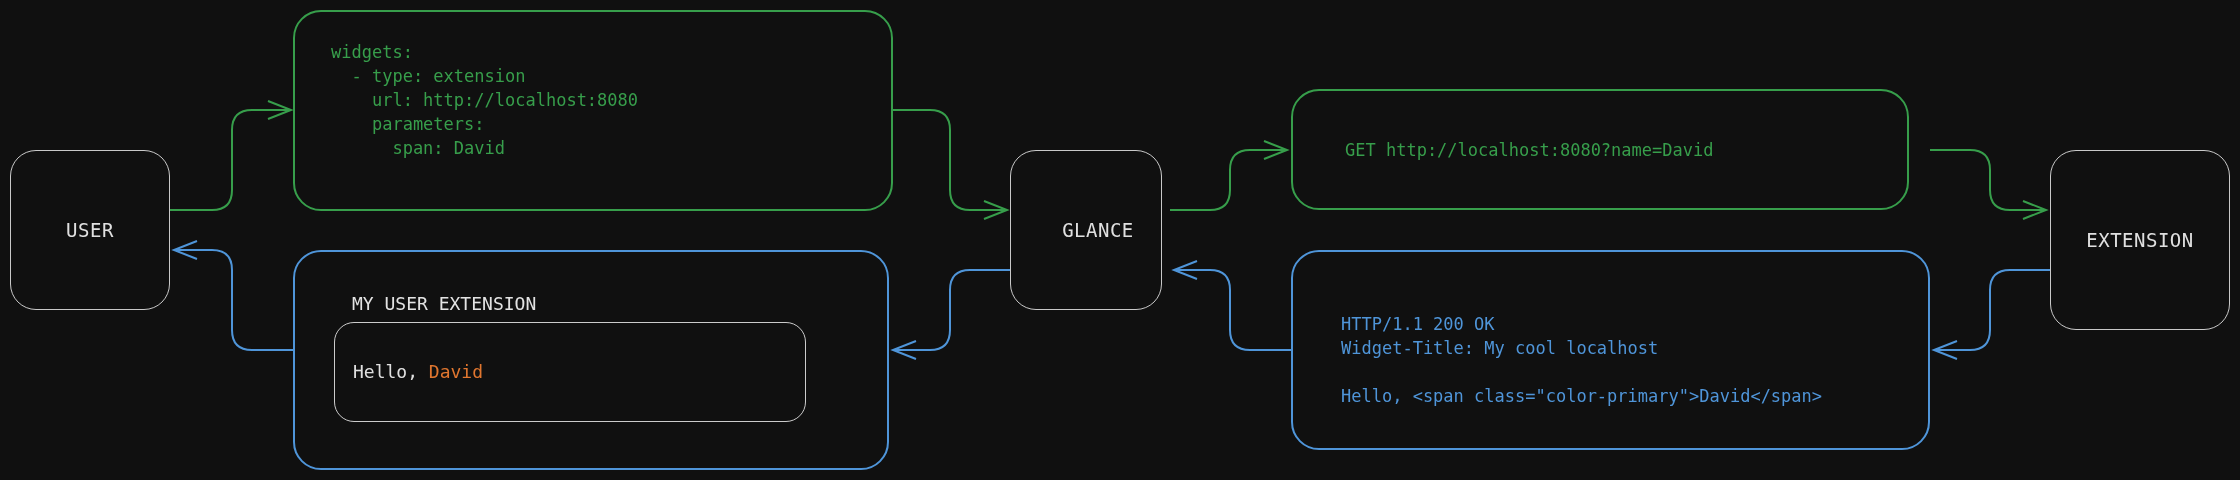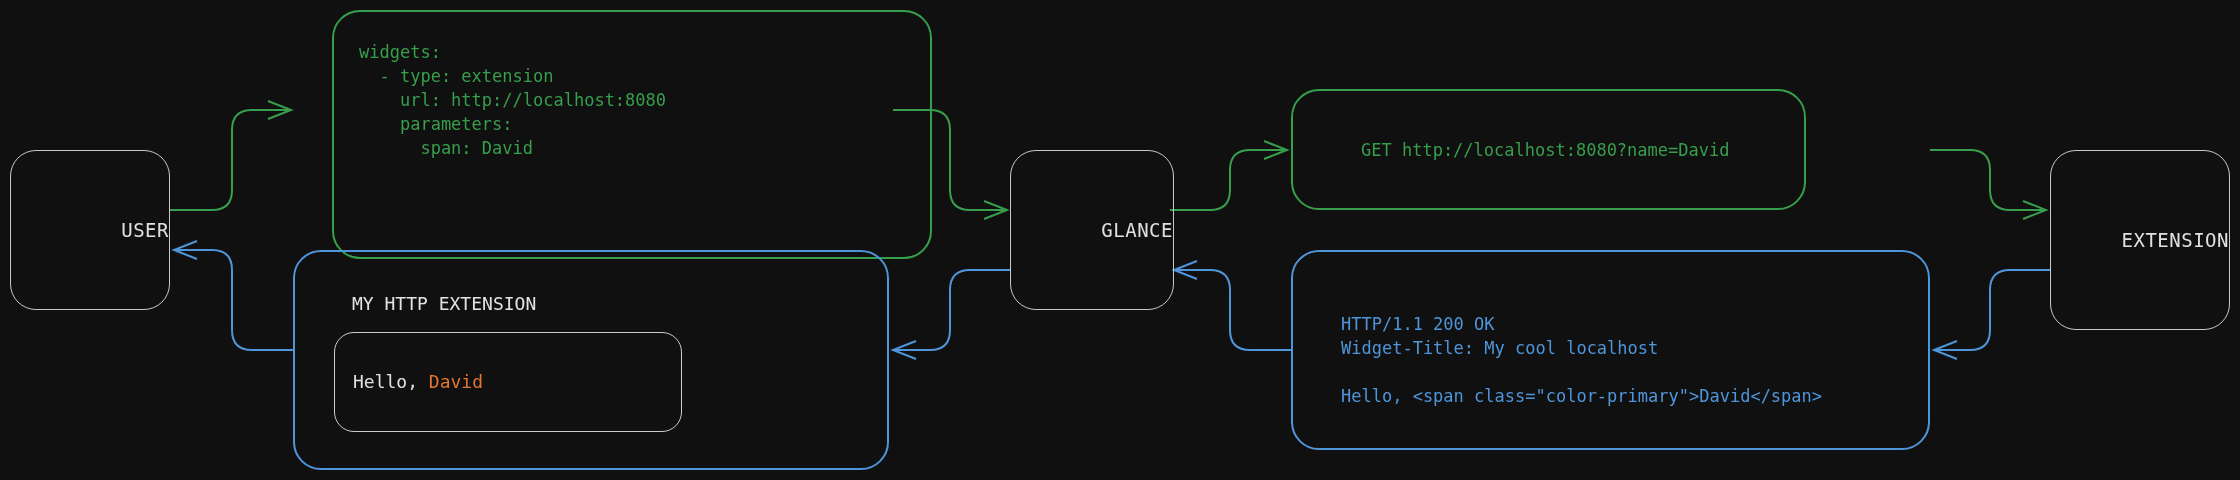--- a/index.html
+++ b/index.html
@@ -8,49 +8,49 @@
     width:2240px;height:480px;
     background:var(--bg,#101010);
     font-family:"DejaVu Sans Mono","Liberation Mono",monospace;
     overflow:hidden;
   }
   
   .node{
     position:absolute;
     border:1.5px solid var(--node-border,#c9c9c9);
     border-radius:26px;
-    display:flex;align-items:center;justify-content:flex-end;
+    display:flex;align-items:center;justify-content:center;
     color:var(--node-text,#e0e0e0);
     font-size:19px;letter-spacing:.5px;
     box-sizing:border-box;
   }
   .node-user{left:10px;top:150px;width:160px;height:160px;}
-  .node-glance{left:1010px;top:150px;width:164px;height:160px;padding-left:24px;}
+  .node-glance{left:1010px;top:150px;width:152px;height:160px;padding-left:24px;}
   .node-extension{left:2050px;top:150px;width:180px;height:180px;}
 
   
   .msg{
     position:absolute;border-radius:28px;border:2px solid;
     box-sizing:border-box;font-size:17px;line-height:24px;
   }
   .msg.green{border-color:var(--green,#379e4b);color:var(--green,#379e4b);}
   .msg.blue{border-color:var(--blue,#4f95d9);color:var(--blue,#4f95d9);}
-  .msg-yaml{left:293px;top:10px;width:600px;height:249px;padding:28px 12px 0 25px;margin-left:39px;}
-  .msg-get{left:1291px;top:89px;width:515px;height:121px;display:flex;align-items:center;padding-left:68px;}
+  .msg-yaml{left:293px;top:10px;width:600px;height:201px;padding:28px 12px 0 36px;}
+  .msg-get{left:1291px;top:89px;width:618px;height:121px;display:flex;align-items:center;padding-left:52px;}
   .msg-http{left:1291px;top:250px;width:639px;height:200px;padding:60px 12px 0 48px;}
   .code-line{white-space:pre;min-height:24px;}
 
   
   .msg-widget{left:293px;top:250px;width:596px;height:220px;}
   .widget-title{
     position:absolute;left:57px;top:40px;
     color:#e3e3e3;font-size:18px;white-space:pre;
   }
   .widget-inner{
-    position:absolute;left:39px;top:80px;width:348px;height:100px;
+    position:absolute;left:39px;top:70px;width:472px;height:100px;
     border:1.5px solid #cccccc;border-radius:20px;
     display:flex;align-items:center;padding-left:18px;
     box-sizing:border-box;font-size:18px;color:#e0e0e0;white-space:pre;
   }
   .greeting-name{color:var(--orange,#e0762f);}
 
   
   svg.edges{position:absolute;left:0;top:0;}
   .edge{fill:none;stroke-width:2;}
   .edge-green{stroke:var(--green,#379e4b);}
@@ -97,19 +97,19 @@
   </div>
 
   <div class="msg blue msg-http">
     <div class="code-line">HTTP/1.1 200 OK</div>
     <div class="code-line">Widget-Title: My cool localhost</div>
     <div class="code-line"></div>
     <div class="code-line">Hello, &lt;span class="color-primary"&gt;David&lt;/span&gt;</div>
   </div>
 
   <div class="msg blue msg-widget">
-    <div class="widget-title">MY HTTP EXTENSION</div>
+    <div class="widget-title">MY USER EXTENSION</div>
     <div class="widget-inner">
       <span>Hello, </span><span class="greeting-name">David</span>
     </div>
   </div>
 
 </div>
 
 </body></html>

